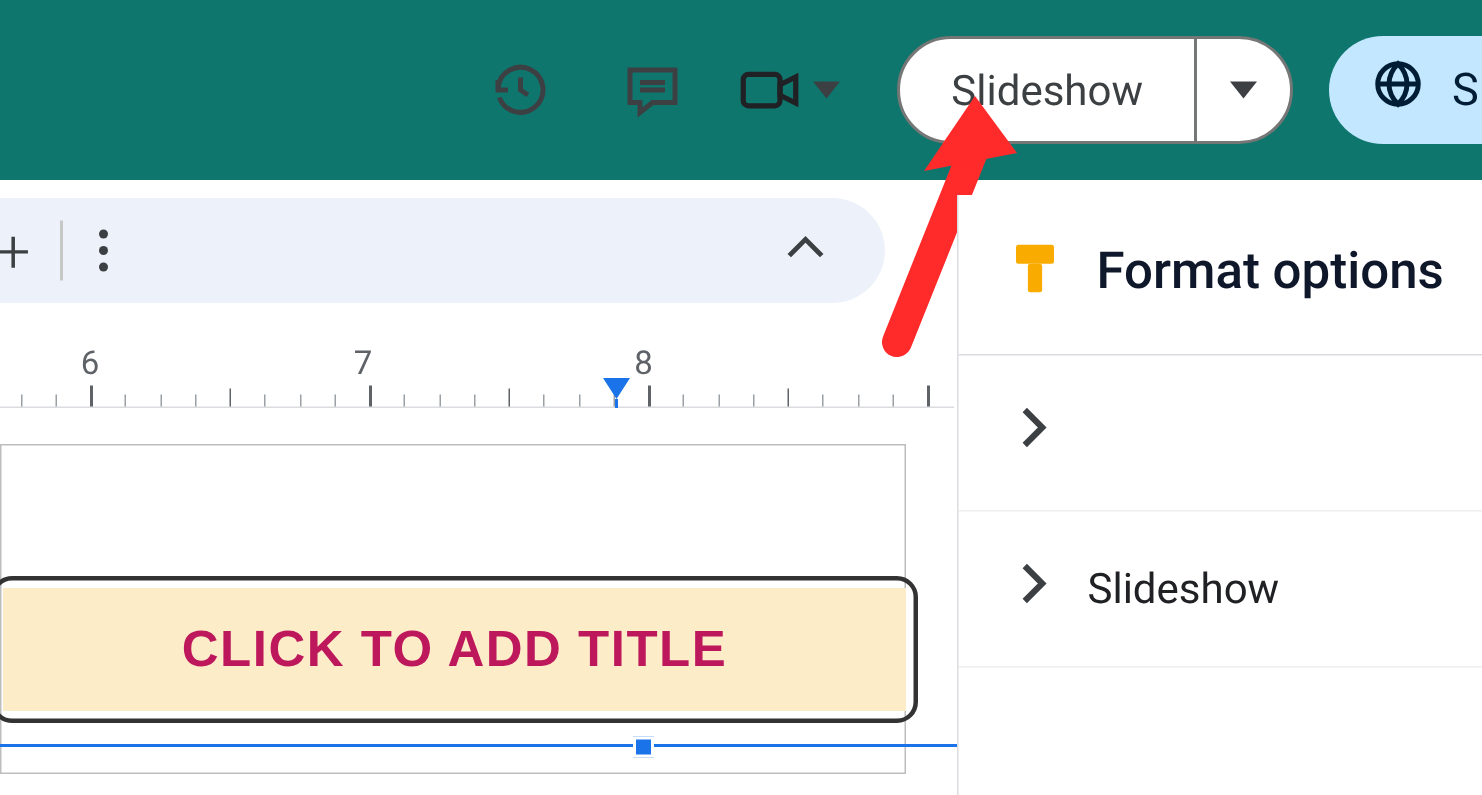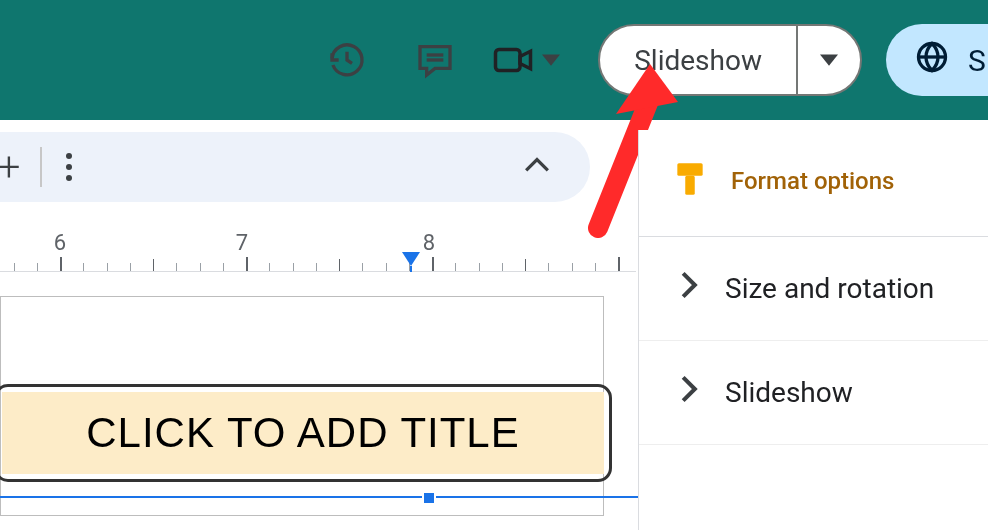--- a/index.html
+++ b/index.html
@@ -180,24 +180,24 @@
     background: transparent;
   }
   .title-box-inner {
     position:absolute;
     left:5px; top:5px; right:5px; bottom:5px;
     background:#fdecc8;
     display:flex; align-items:center; justify-content:center;
   }
   .title-placeholder {
     font-family: "Arial Black", Impact, sans-serif;
-    font-weight: 400;
-    font-size: 42px;
+    font-weight: 700;
+    font-size: 34px;
     letter-spacing: 1px;
-    color:#000000;
+    color:#be185d;
     text-transform: uppercase;
   }
   .sel-box {
     position:absolute;
     left: -6px;
     top: 206px;
     width: 870px;
     height: 120px;
     border: 2px solid #1a73e8;
   }
@@ -227,21 +227,21 @@
     border-left: 1px solid #dadce0;
   }
   .sidebar-header {
     display:flex; align-items:center;
     gap: 22px;
     padding: 30px 10px 34px 32px;
     border-bottom: 1px solid #dadce0;
   }
   .sidebar-header .brush svg { width:38px;height:38px; }
   .sidebar-title {
-    font-size: 24px; font-weight:500; color:#a16207;
+    font-size: 34px; font-weight:500; color:#0f172a;
   }
   .sidebar-item {
     display:flex; align-items:center;
     gap: 26px;
     padding: 34px 10px 34px 40px;
     font-size: 28px;
     color:#202124;
   }
   .sidebar-item .chev svg { width:20px;height:28px; }
   .sidebar-divider {
@@ -382,21 +382,20 @@
       </svg>
     </span>
     <span class="sidebar-title">Format options</span>
   </div>
   <div class="sidebar-item">
     <span class="chev">
       <svg viewBox="0 0 14 24" fill="none" stroke="#3c4043" stroke-width="3.5">
           <polyline points="2,2 12,12 2,22"></polyline>
         </svg>
     </span>
-    <span>Size and rotation</span>
   </div>
   <div class="sidebar-divider"></div>
   <div class="sidebar-item">
     <span class="chev">
       <svg viewBox="0 0 14 24" fill="none" stroke="#3c4043" stroke-width="3.5">
           <polyline points="2,2 12,12 2,22"></polyline>
         </svg>
     </span>
     <span>Slideshow</span>
   </div>

